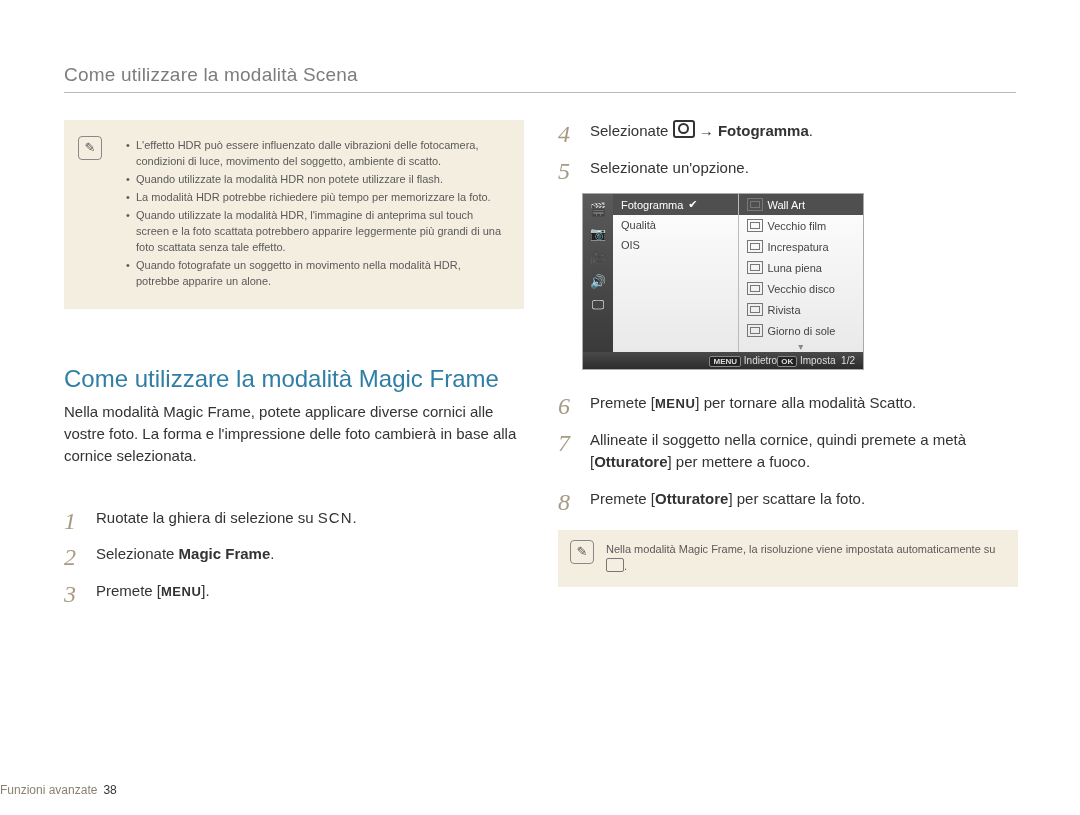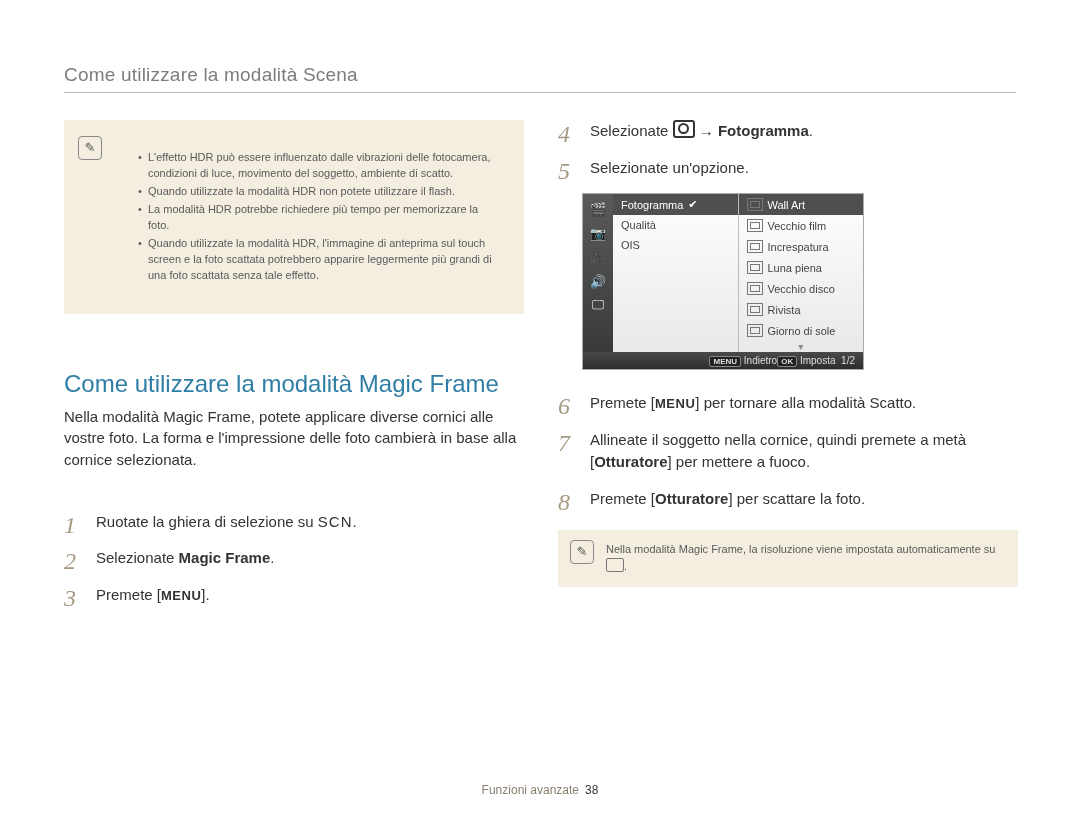--- a/index.html
+++ b/index.html
@@ -5,21 +5,21 @@
   html,body{margin:0;padding:0;background:#fff;}
   .page{width:980px;height:815px;position:relative;font-family:Arial,Helvetica,sans-serif;color:#222;}
   .header-title{position:absolute;left:64px;top:64px;font-size:19px;color:#7d7d7d;font-weight:300;letter-spacing:.2px;}
   .header-rule{position:absolute;left:64px;top:92px;width:952px;height:1px;background:#b8b8b8;}
   .col-left{position:absolute;left:64px;top:120px;width:460px;}
   .col-right{position:absolute;left:558px;top:120px;width:460px;}
 
   
   .info-box{background:#f3eee0;padding:18px 18px 18px 52px;position:relative;font-size:11px;line-height:1.45;color:#5a5a5a;}
   .info-icon{position:absolute;left:14px;top:16px;width:22px;height:22px;border:1px solid #888;border-radius:4px;display:flex;align-items:center;justify-content:center;font-size:13px;color:#555;}
-  .info-box ul{margin:12px;padding:0 0 0 10px;list-style:none;}
+  .info-box ul{margin:0;padding:0 0 0 10px;list-style:none;}
   .info-box li{position:relative;padding-left:10px;margin-bottom:2px;}
   .info-box li::before{content:"•";position:absolute;left:0;}
 
   .section-title{color:#2f7ea5;font-size:24px;font-weight:400;margin:56px 0 8px;}
   .intro{font-size:15px;line-height:1.45;color:#333;margin:0 0 40px;}
 
   .step{position:relative;padding-left:32px;margin-bottom:14px;font-size:15px;line-height:1.5;color:#333;}
   .step-num{position:absolute;left:0;top:-4px;font-family:Georgia,'Times New Roman',serif;font-style:italic;font-size:24px;color:#a69a83;font-weight:400;}
   .step b{font-weight:700;}
   .inline-chip{display:inline-block;font-weight:700;font-family:Arial;font-size:13px;letter-spacing:.5px;vertical-align:baseline;}
@@ -41,38 +41,39 @@
   .lcd-right{flex:1;}
   .lcd-row{padding:4px 8px;color:#444;display:flex;align-items:center;gap:5px;}
   .lcd-row.sel{background:#4f4f4f;color:#fff;}
   .chk{font-size:11px;}
   .frame-ic{display:inline-block;width:14px;height:11px;border:1px solid #777;position:relative;}
   .frame-ic::after{content:"";position:absolute;inset:2px;border:1px solid #777;}
   .lcd-foot{display:flex;justify-content:flex-end;align-items:center;background:linear-gradient(#4a4a4a,#2c2c2c);color:#ddd;font-size:10px;padding:3px 8px;}
   .foot-tag{background:#222;border:1px solid #888;border-radius:2px;padding:0 3px;font-size:8px;font-weight:700;}
   .arrow-down{text-align:center;color:#888;font-size:10px;}
 
-  .footer{position:absolute;left:0;bottom:18px;width:1080px;text-align:center;font-size:12px;color:#8a8070;}
+  .footer{position:absolute;left:0;bottom:18px;width:1080px;font-size:12px;color:#8a8070;}
   .footer .pg{color:#333;margin-left:6px;}
 </style>
 </head>
 <body>
 
 <div class="page">
   <div class="header-title">Come utilizzare la modalità Scena</div>
   <div class="header-rule"></div>
 
   <div class="col-left">
     <div class="info-box">
       <div class="info-icon">✎</div>
       <ul>
         <li>L'effetto HDR può essere influenzato dalle vibrazioni delle fotocamera, condizioni di luce, movimento del soggetto, ambiente di scatto.</li>
         <li>Quando utilizzate la modalità HDR non potete utilizzare il flash.</li>
         <li>La modalità HDR potrebbe richiedere più tempo per memorizzare la foto.</li>
         <li>Quando utilizzate la modalità HDR, l'immagine di anteprima sul touch screen e la foto scattata potrebbero apparire leggermente più grandi di una foto scattata senza tale effetto.</li>
+        <li>Quando fotografate un soggetto in movimento nella modalità HDR, potrebbe apparire un alone.</li>
       </ul>
     </div>
 
     <div class="section-title">Come utilizzare la modalità Magic Frame</div>
     <p class="intro">Nella modalità Magic Frame, potete applicare diverse cornici alle vostre foto. La forma e l'impressione delle foto cambierà in base alla cornice selezionata.</p>
 
     <div class="step">
       <span class="step-num">1</span>
       <span>Ruotate la ghiera di selezione su </span><span class="inline-scn">SCN</span><span>.</span>
     </div>

